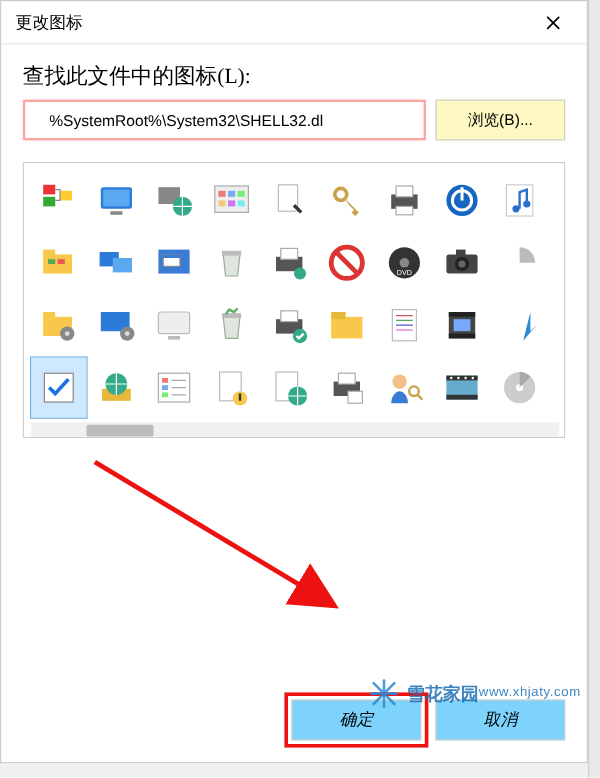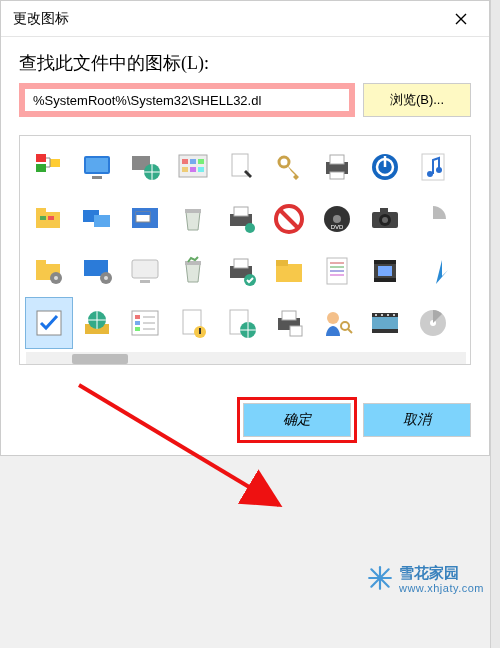--- a/index.html
+++ b/index.html
@@ -11,21 +11,21 @@
     font-family: "Microsoft YaHei", "Segoe UI", sans-serif;
     font-size: 13px;
     color: #000;
     position: relative;
     overflow: hidden;
   }
   .dialog {
     position: absolute;
     left: 0; top: 0;
     width: 490px;
-    height: 456px;
+    height: 636px;
     background: #fff;
     border: 1px solid #ccc;
     display: flex;
     flex-direction: column;
   }
   .titlebar {
     height: 36px;
     display: flex;
     align-items: center;
     padding: 0 8px;
@@ -46,22 +46,22 @@
     padding: 14px 18px 10px 18px;
     flex: 1;
     display: flex;
     flex-direction: column;
   }
   .label-row { margin-bottom: 8px; font-size: 18px; font-family: Liberation Serif, serif; }
   .path-row { display: flex; gap: 8px; margin-bottom: 18px; }
   .path-input {
     flex: 1;
     height: 34px;
-    border: 6px solid #fca5a5;
-    padding: 0 8px;
+    border: 2px solid #fca5a5;
+    padding: 0 20px;
     font-size: 13px;
     outline: none;
   }
   .browse-btn {
     width: 108px; height: 34px;
     border: 1px solid #ccc;
     background: #fef9c3;
     font-size: 13px;
     cursor: pointer;
   }
@@ -125,21 +125,21 @@
     outline-offset: 3px;
   }
   .watermark {
     position: absolute;
     right: 16px; bottom: 54px;
     display: flex; align-items: center; gap: 6px;
     opacity: 0.85;
     pointer-events: none;
   }
   .watermark .snow svg { width: 26px; height: 26px; }
-  .watermark .txt { display:flex; flex-direction:column; line-height:1.1;}
+  .watermark .txt { display:flex; flex-direction:row; line-height:1.1;}
   .watermark .big { font-size: 15px; font-weight: bold; color:#1a6fb5;}
   .watermark .small { font-size: 11px; color:#1a6fb5; letter-spacing:0.5px;}
   .right-strip {
     position:absolute; right:0; top:0; width:10px; height:100%;
     background:#e9e9e9; border-left:1px solid #d0d0d0;
   }
 </style>
 </head>
 <body>
 

